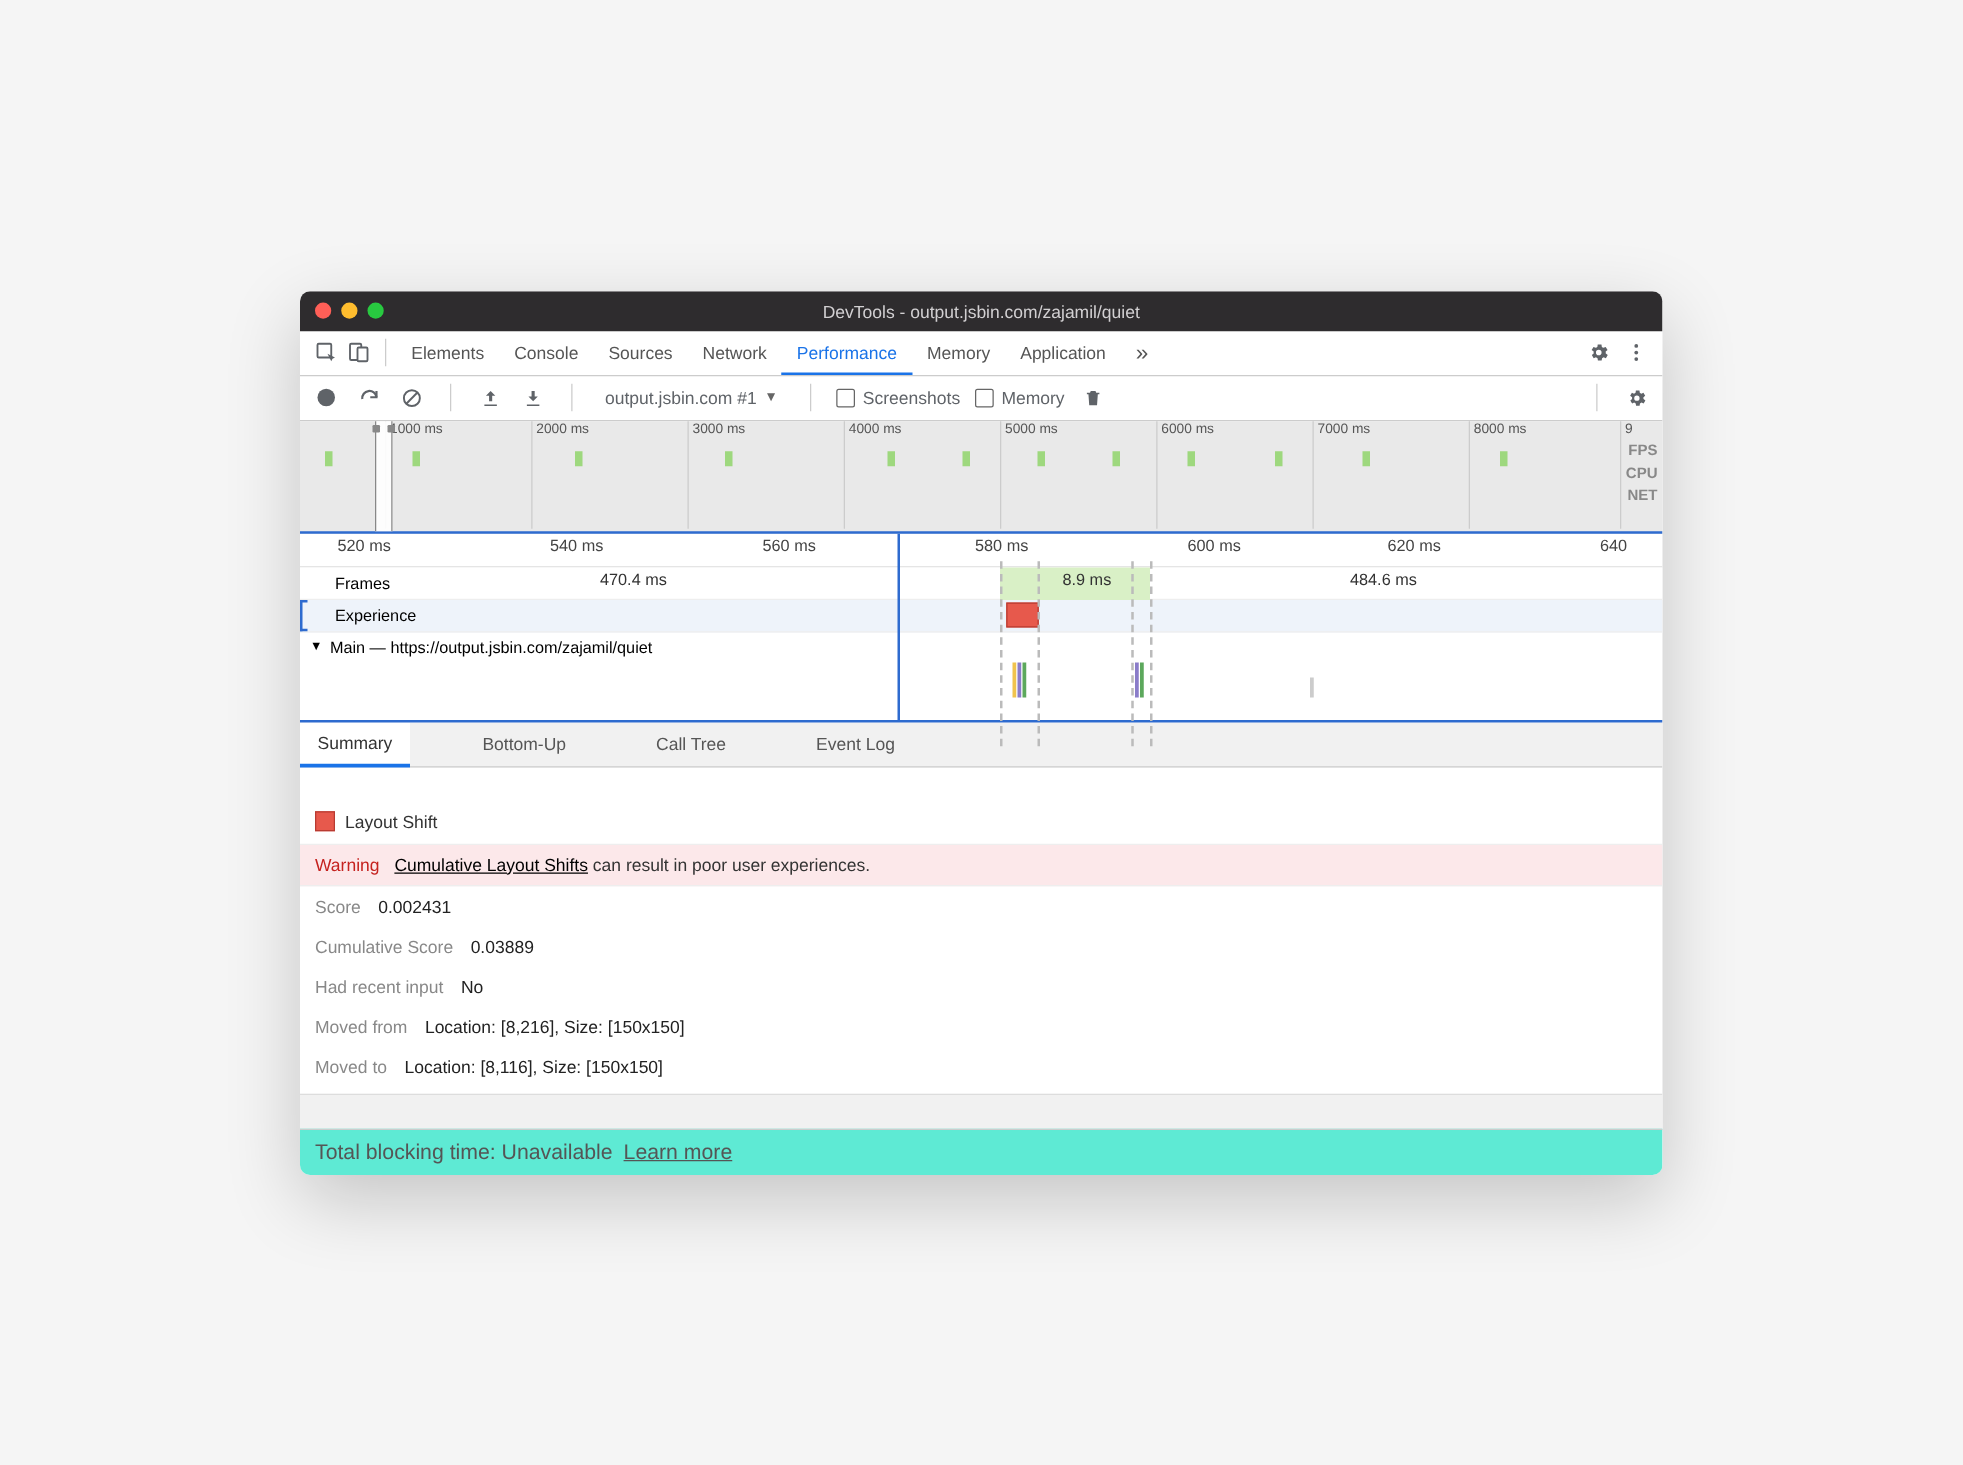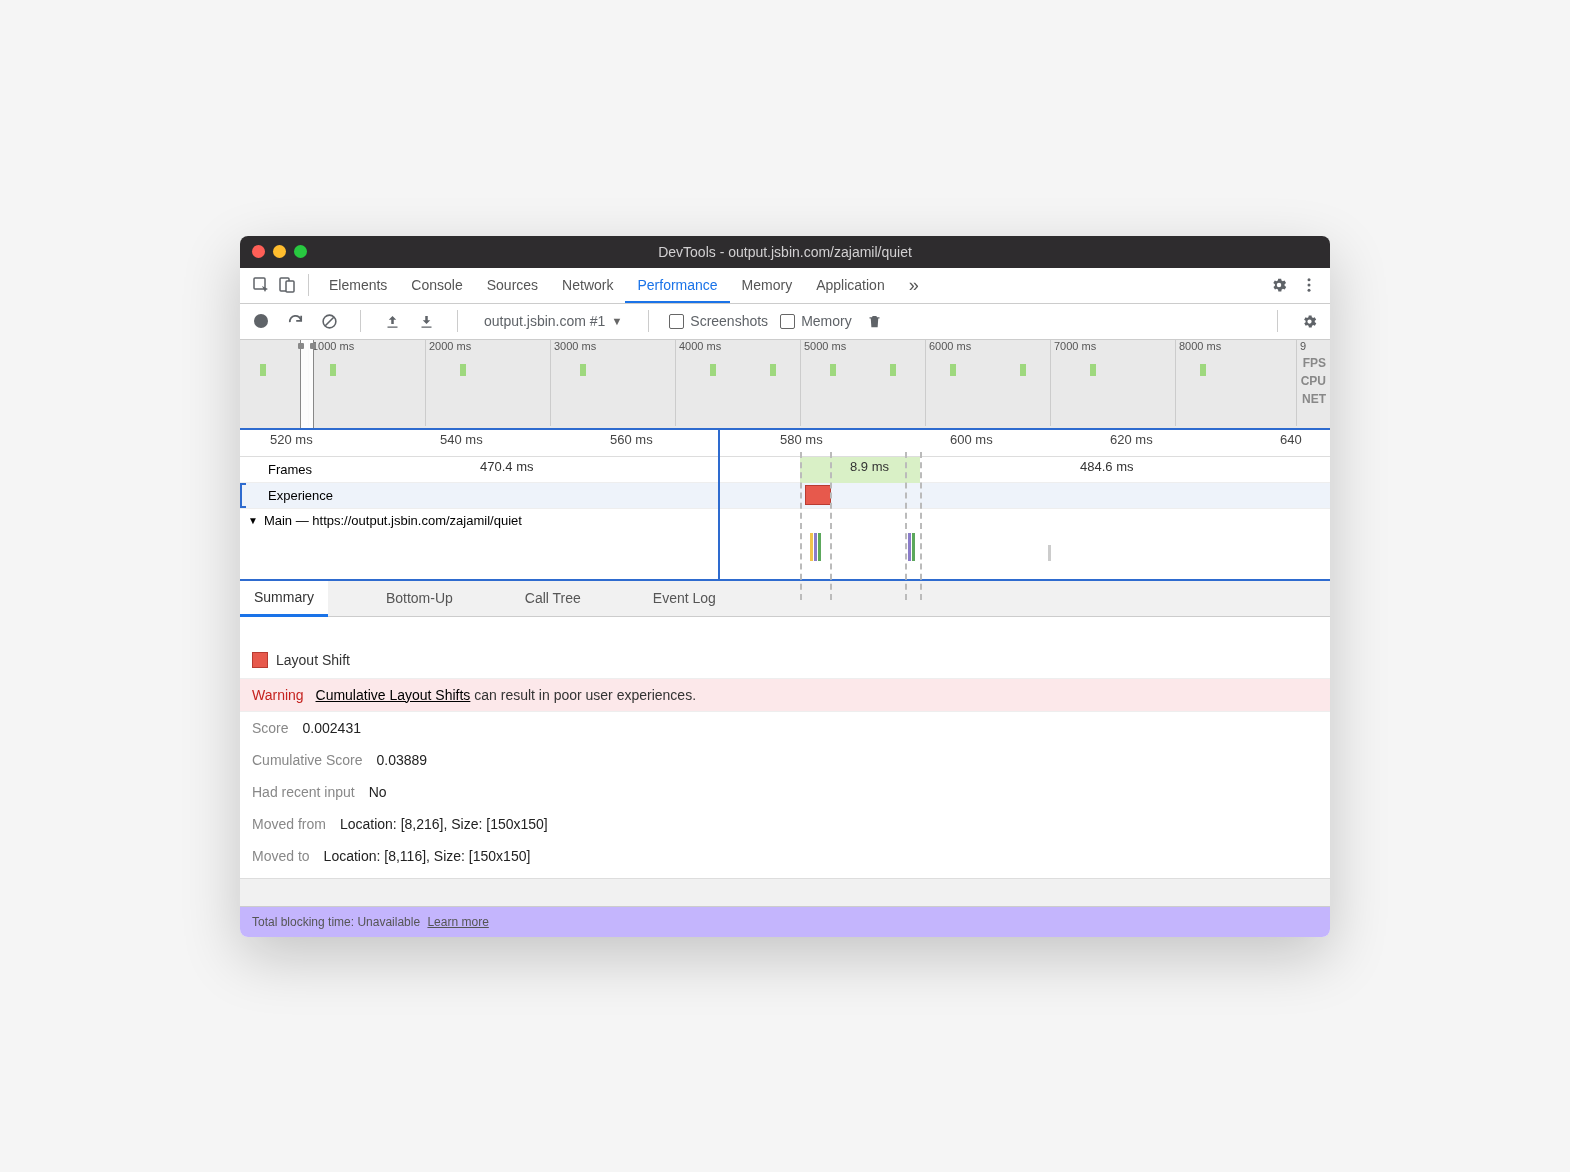--- a/index.html
+++ b/index.html
@@ -117,21 +117,21 @@
 .summary-body { font-size:14px; color:#333;}
 .summary-title {padding:10px 12px; border-bottom:1px solid #eee; display:flex; align-items:flex-end; gap:8px;margin-top:25px;}
 .ls-swatch {width:16px; height:16px; background:#e7594c; border:1px solid #b83b31;}
 .warning-bar {background:#fce8ea; padding:8px 12px; border-bottom:1px solid #eee;}
 .warn-label {color:#c5221f; margin-right:8px;}
 .warn-link {color:#000000; text-decoration:underline; cursor:pointer;}
 .prop-row {padding:8px 12px; display:flex; gap:14px;}
 .prop-key {color:#888;}
 .prop-val {color:#222;}
 .spacer {height:28px; border-top:1px solid #ddd; margin-top:6px; background:#f1f1f1;}
-.footer {padding:8px 12px; border-top:1px solid #ccc; font-size:12px; color:#555; background:#c4b5fd;}
+.footer {padding:8px 12px; border-top:1px solid #ccc; font-size:17px; color:#555; background:#5eead4;}
 .footer .lm {text-decoration:underline; cursor:pointer; margin-left:4px;}
 </style>
 </head>
 <body>
 
 <div class="window">
 
   <div class="titlebar">
     <div class="traffic">
       <div class="dot red"></div>

